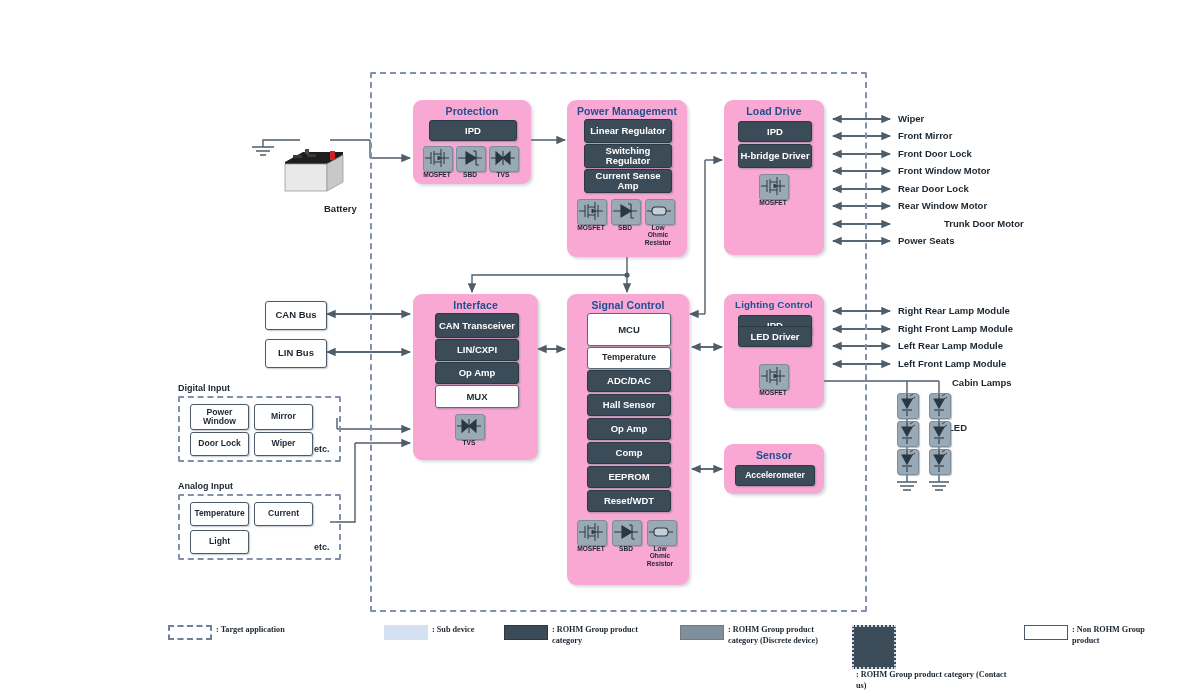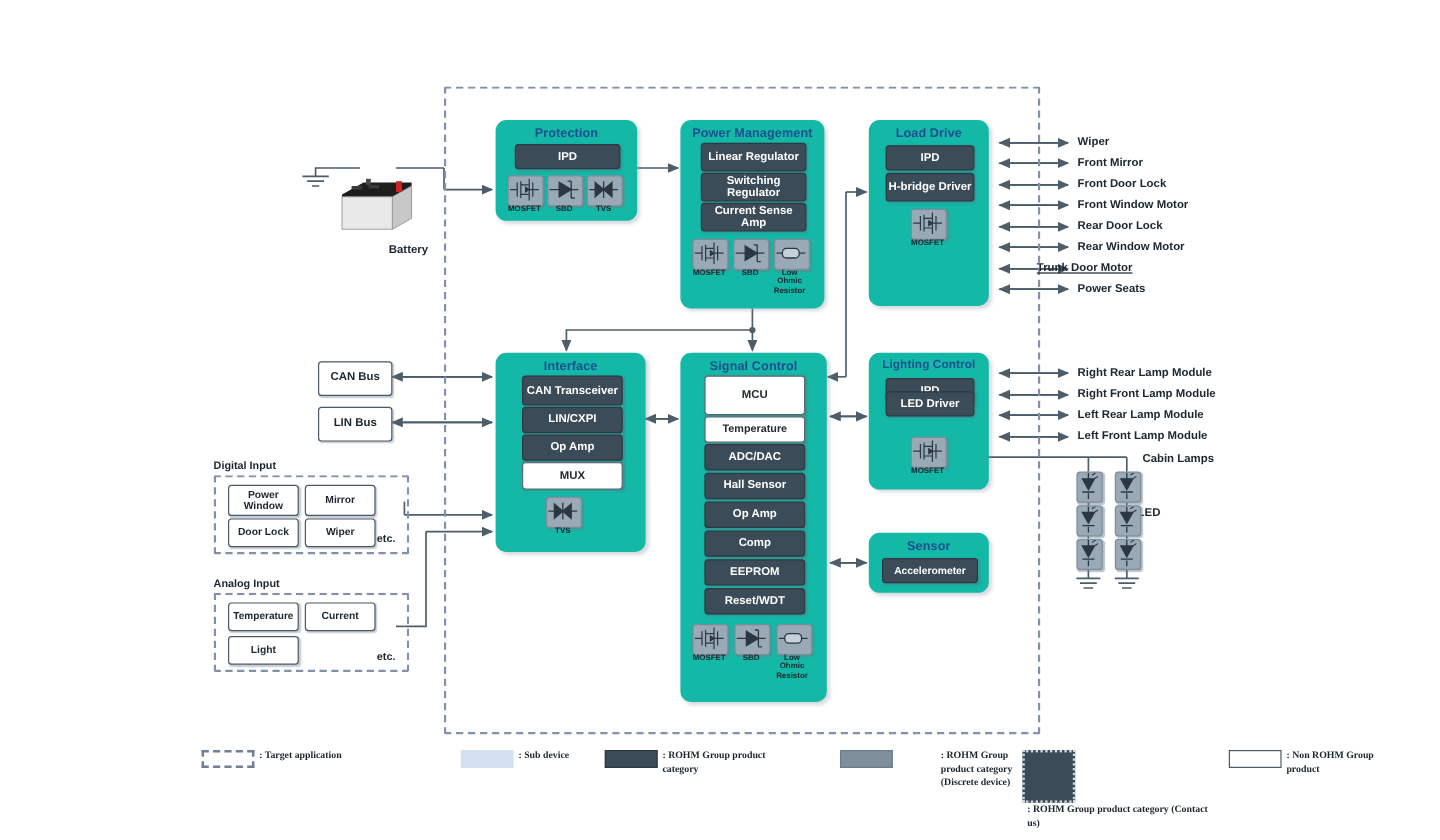--- a/index.html
+++ b/index.html
@@ -7,21 +7,21 @@
     width:1200px;height:700px;background:#ffffff;
     font-family:"Liberation Sans", sans-serif;
     position:relative;overflow:hidden;
     -webkit-font-smoothing:antialiased;
   }
   #stage{position:absolute;left:0;top:0;width:1200px;height:700px;}
   .abs{position:absolute;}
 
   
   .panel{
-    position:absolute;background:#14b8a6;border-radius:9px;
+    position:absolute;background:#f9a8d4;border-radius:9px;
     box-shadow:2px 2px 3px rgba(120,135,150,.30);
   }
   .panel-title{
     position:absolute;left:0;right:0;top:5px;text-align:center;
     color:#1d4f91;font-weight:bold;font-size:10.5px;letter-spacing:.1px;
   }
   
   .chip{
     position:absolute;background:#3b4b57;color:#ffffff;
     border:1px solid #2c3943;border-radius:3px;
@@ -461,21 +461,21 @@
       <span>Accelerometer</span>
     </div>
   </div>
 
   <div class="outlabel" style="left:898px;top:114px;">Wiper</div>
   <div class="outlabel" style="left:898px;top:131px;">Front Mirror</div>
   <div class="outlabel" style="left:898px;top:149px;">Front Door Lock</div>
   <div class="outlabel" style="left:898px;top:166px;">Front Window Motor</div>
   <div class="outlabel" style="left:898px;top:184px;">Rear Door Lock</div>
   <div class="outlabel" style="left:898px;top:201px;">Rear Window Motor</div>
-  <div class="outlabel" style="left:864px;top:219px;text-decoration:underline;">Trunk Door Motor</div>
+  <div class="outlabel" style="left:944px;top:219px;">Trunk Door Motor</div>
   <div class="outlabel" style="left:898px;top:236px;">Power Seats</div>
 
   <div class="outlabel" style="left:898px;top:306px;">Right Rear Lamp Module</div>
   <div class="outlabel" style="left:898px;top:324px;">Right Front Lamp Module</div>
   <div class="outlabel" style="left:898px;top:341px;">Left Rear Lamp Module</div>
   <div class="outlabel" style="left:898px;top:359px;">Left Front Lamp Module</div>
 
   <div class="outlabel" style="left:952px;top:378px;">Cabin Lamps</div>
   <div class="outlabel" style="left:948px;top:423px;">LED</div>
 
@@ -547,21 +547,21 @@
       <div class="tx">: Target application</div>
     </div>
     <div class="leg" style="left:216px;top:0px;width:120px;">
       <div class="sw sw-sub"></div>
       <div class="tx">: Sub device</div>
     </div>
     <div class="leg" style="left:336px;top:0px;width:150px;">
       <div class="sw sw-dark"></div>
       <div class="tx">: ROHM Group product category</div>
     </div>
-    <div class="leg" style="left:532px;top:0px;width:165px;gap:36px;">
+    <div class="leg" style="left:512px;top:0px;width:165px;">
       <div class="sw sw-grey"></div>
       <div class="tx">: ROHM Group product category (Discrete device)</div>
     </div>
     <div class="leg" style="left:684px;top:0px;width:160px;flex-direction:column;">
       <div class="sw sw-dot"></div>
       <div class="tx">: ROHM Group product category (Contact us)</div>
     </div>
     <div class="leg" style="left:856px;top:0px;width:130px;">
       <div class="sw sw-white"></div>
       <div class="tx">: Non ROHM Group product</div>

